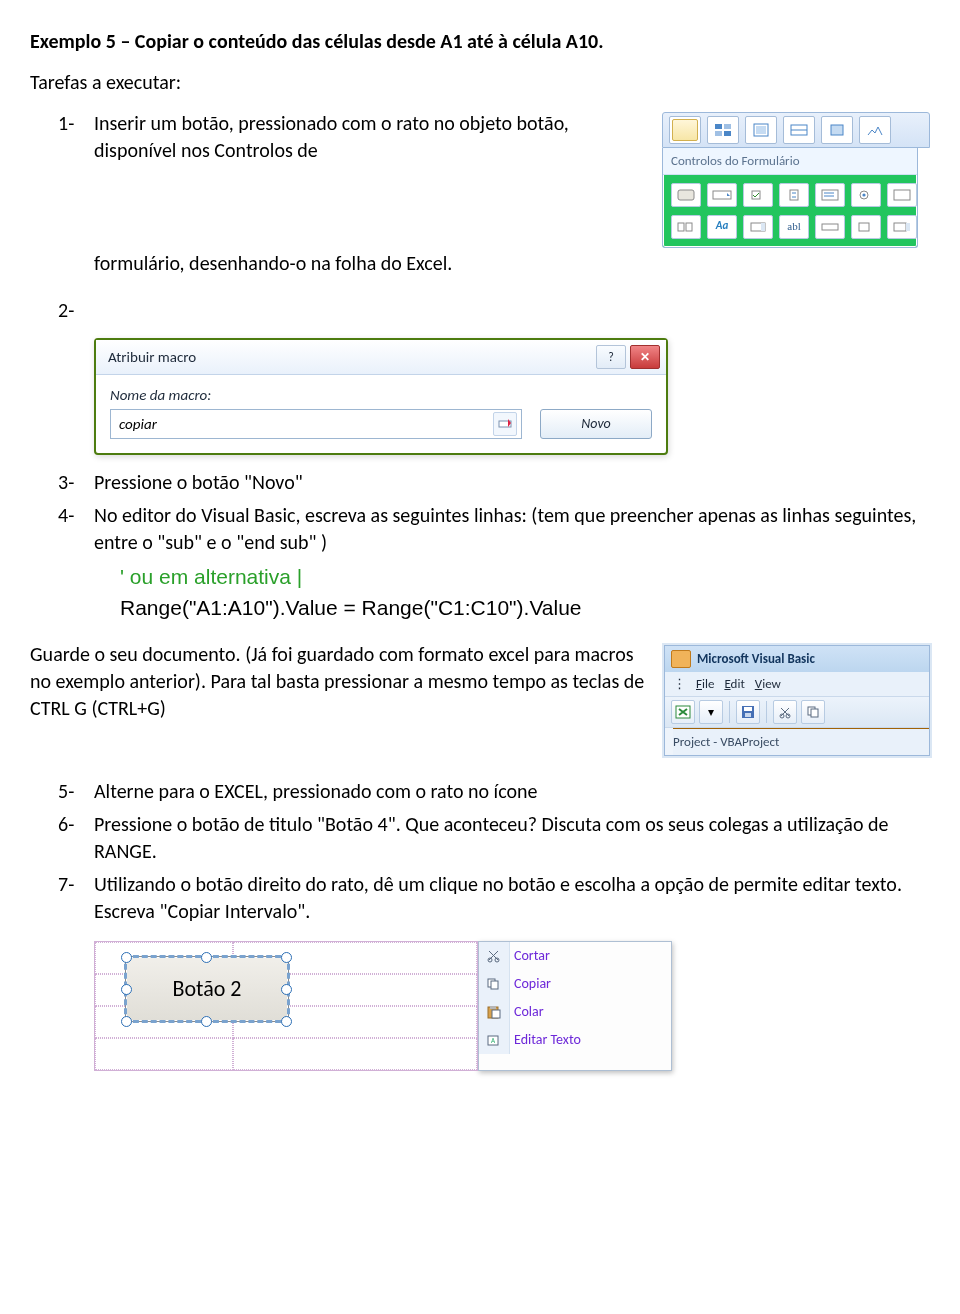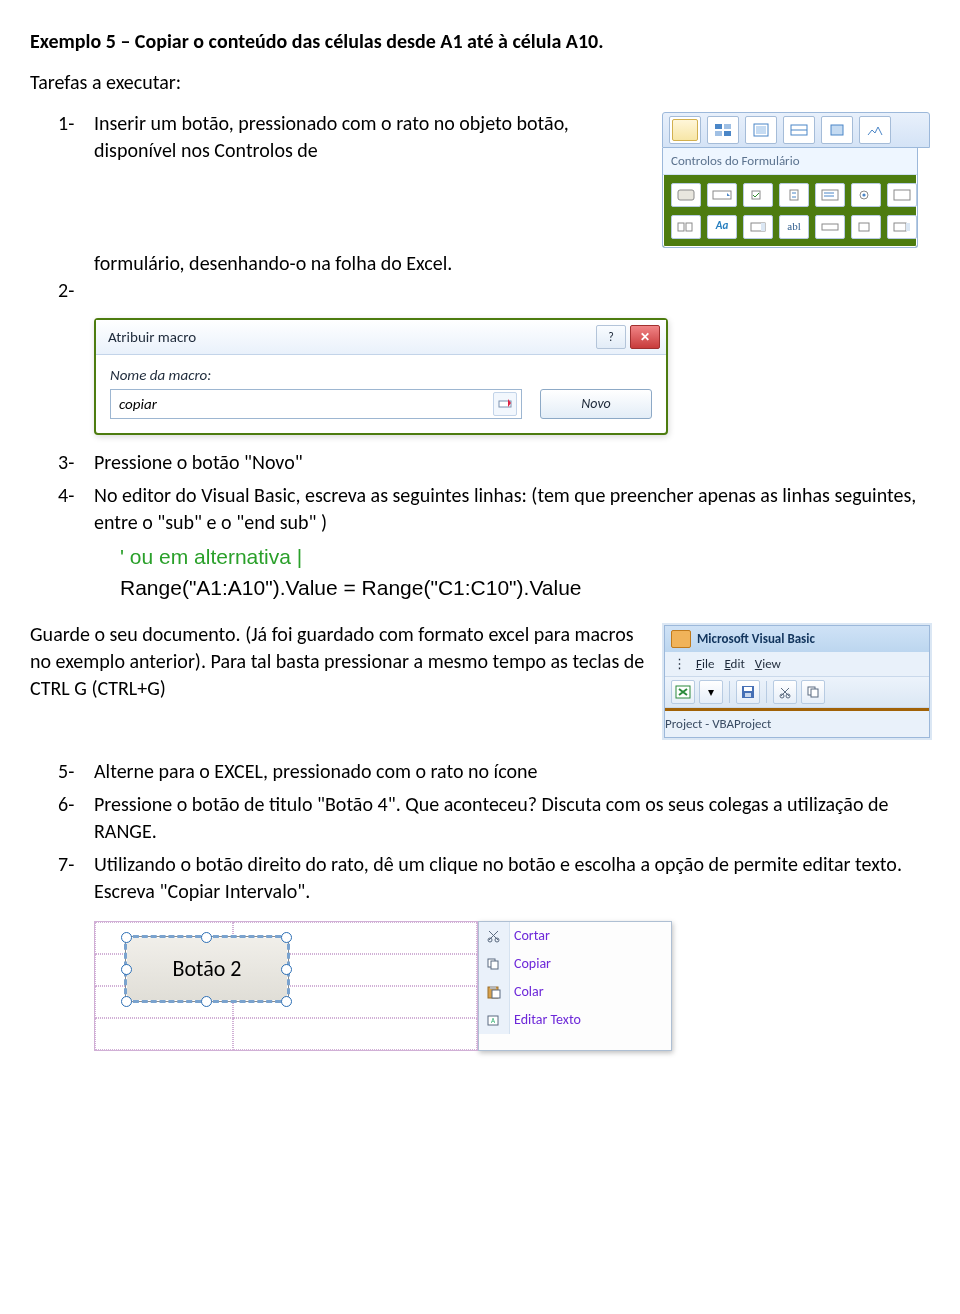--- a/index.html
+++ b/index.html
@@ -11,21 +11,21 @@
     font-size: 20px;
     color: #000;
     background: #fff;
     line-height: 1.35;
   }
   .title { font-weight: bold; margin-bottom: 14px; }
   .para { margin-bottom: 14px; }
   .list { padding-left: 28px; }
   .list-row { display: flex; margin-bottom: 6px; }
   .num { width: 36px; flex: none; }
-  .indent { margin-left: 64px; margin-bottom: 0; }
+  .indent { margin-left: 64px; margin-bottom: 20px; }
 
   
   .fl-block { float: right; margin: 2px 0 8px 12px; }
   .ribbon-strip {
     width: 254px; height: 34px;
     background: linear-gradient(#e8f0fb, #d4e3f6);
     border: 1px solid #9cb8da; border-radius: 3px 3px 0 0;
     display: flex; align-items: center; gap: 6px; padding: 0 6px;
   }
   .rb-ico {
@@ -34,21 +34,21 @@
     display: flex; align-items: center; justify-content: center;
     position: relative;
   }
   .rb-ico svg { width: 20px; height: 18px; }
   .rb-gold::after {
     content: ""; position: absolute; inset: 2px;
     background: linear-gradient(#fff6d9, #f7e6a7);
     border: 1px solid #d2b04e; border-radius: 2px;
   }
   .gallery {
-    width: 254px; background: #4d7c0f;
+    width: 254px; background: #22c55e;
     border: 1px solid #9cb8da; border-top: none; border-radius: 0 0 3px 3px;
     box-shadow: inset 0 0 0 1px #fff;
   }
   .gallery-title {
     font-size: 13px; color: #5c738f; padding: 4px 8px;
     border-bottom: 1px solid #cfe0f2; background: #eef6ff;
   }
   .gallery-body {
     display: grid; grid-template-columns: repeat(7, 1fr);
     gap: 6px; padding: 8px;
@@ -126,21 +126,21 @@
   .vba-menu span u { text-decoration: underline; }
   .vba-tb {
     height:30px; background: linear-gradient(#ecf3fb,#dbe7f4);
     display:flex; align-items:center; gap:4px; padding:0 6px;
     border-top:1px solid #cad9eb; border-bottom:1px solid #cad9eb;
   }
   .tb-btn { width:22px; height:22px; background:linear-gradient(#fff,#e6eef8);
             border:1px solid #b7cbe2; border-radius:2px;
             display:flex; align-items:center; justify-content:center; font-size:12px;}
   .tb-sep { width:1px; height:22px; background:#b7cbe2; margin:0 2px;}
-  .vba-proj { padding:4px 0; font-size:13px; color:#3a4c63; background:#e9f1fa; border-top:3px solid #a16207;}
+  .vba-proj { padding:4px 0; font-size:13px; color:#3a4c63; background:#e9f1fa; border-top:1px solid #a16207;margin-left:8px;}
 
   
   .excel-btn-wrap { margin: 10px 0 8px 64px; display:flex; align-items:stretch; }
   .excel-sheet {
     width: 382px; border:1px solid #d1b0d6;
     display:grid; grid-template-rows: repeat(4, 1fr);
     background: #fff;
   }
   .cell-row { display:grid; grid-template-columns: 138px 1fr; height:32px; }
   .cell { border:1px dotted #d1b0d6; }

